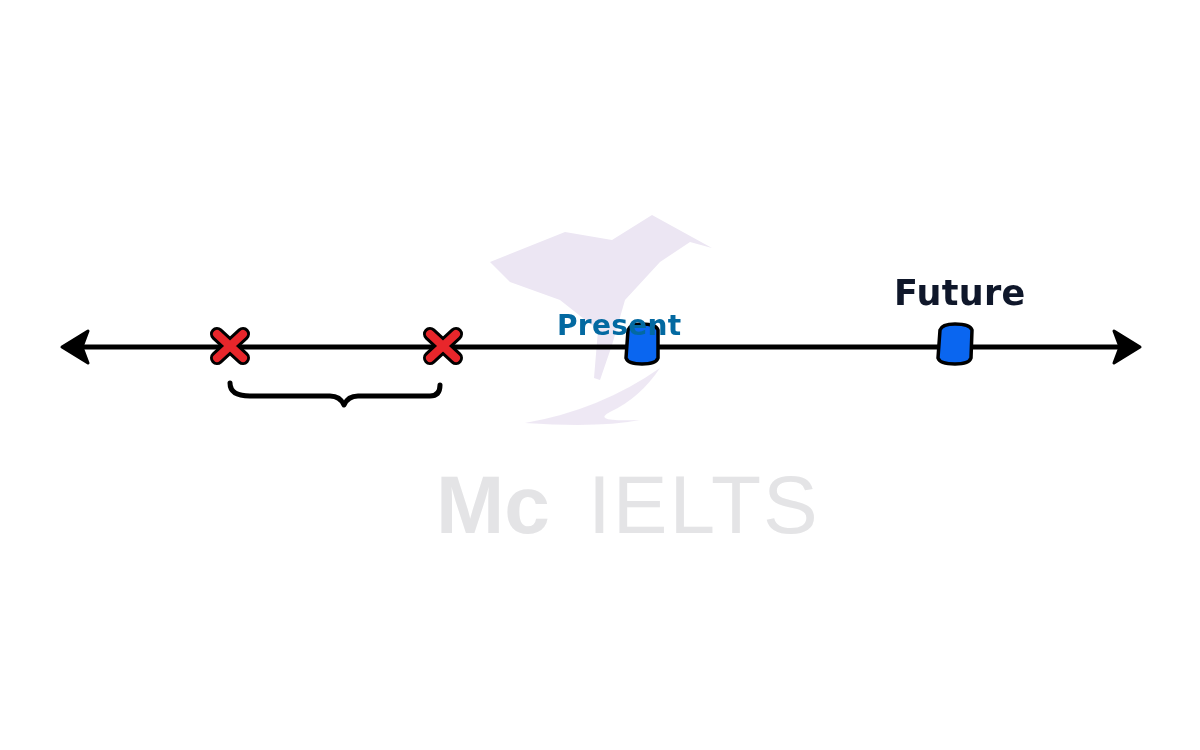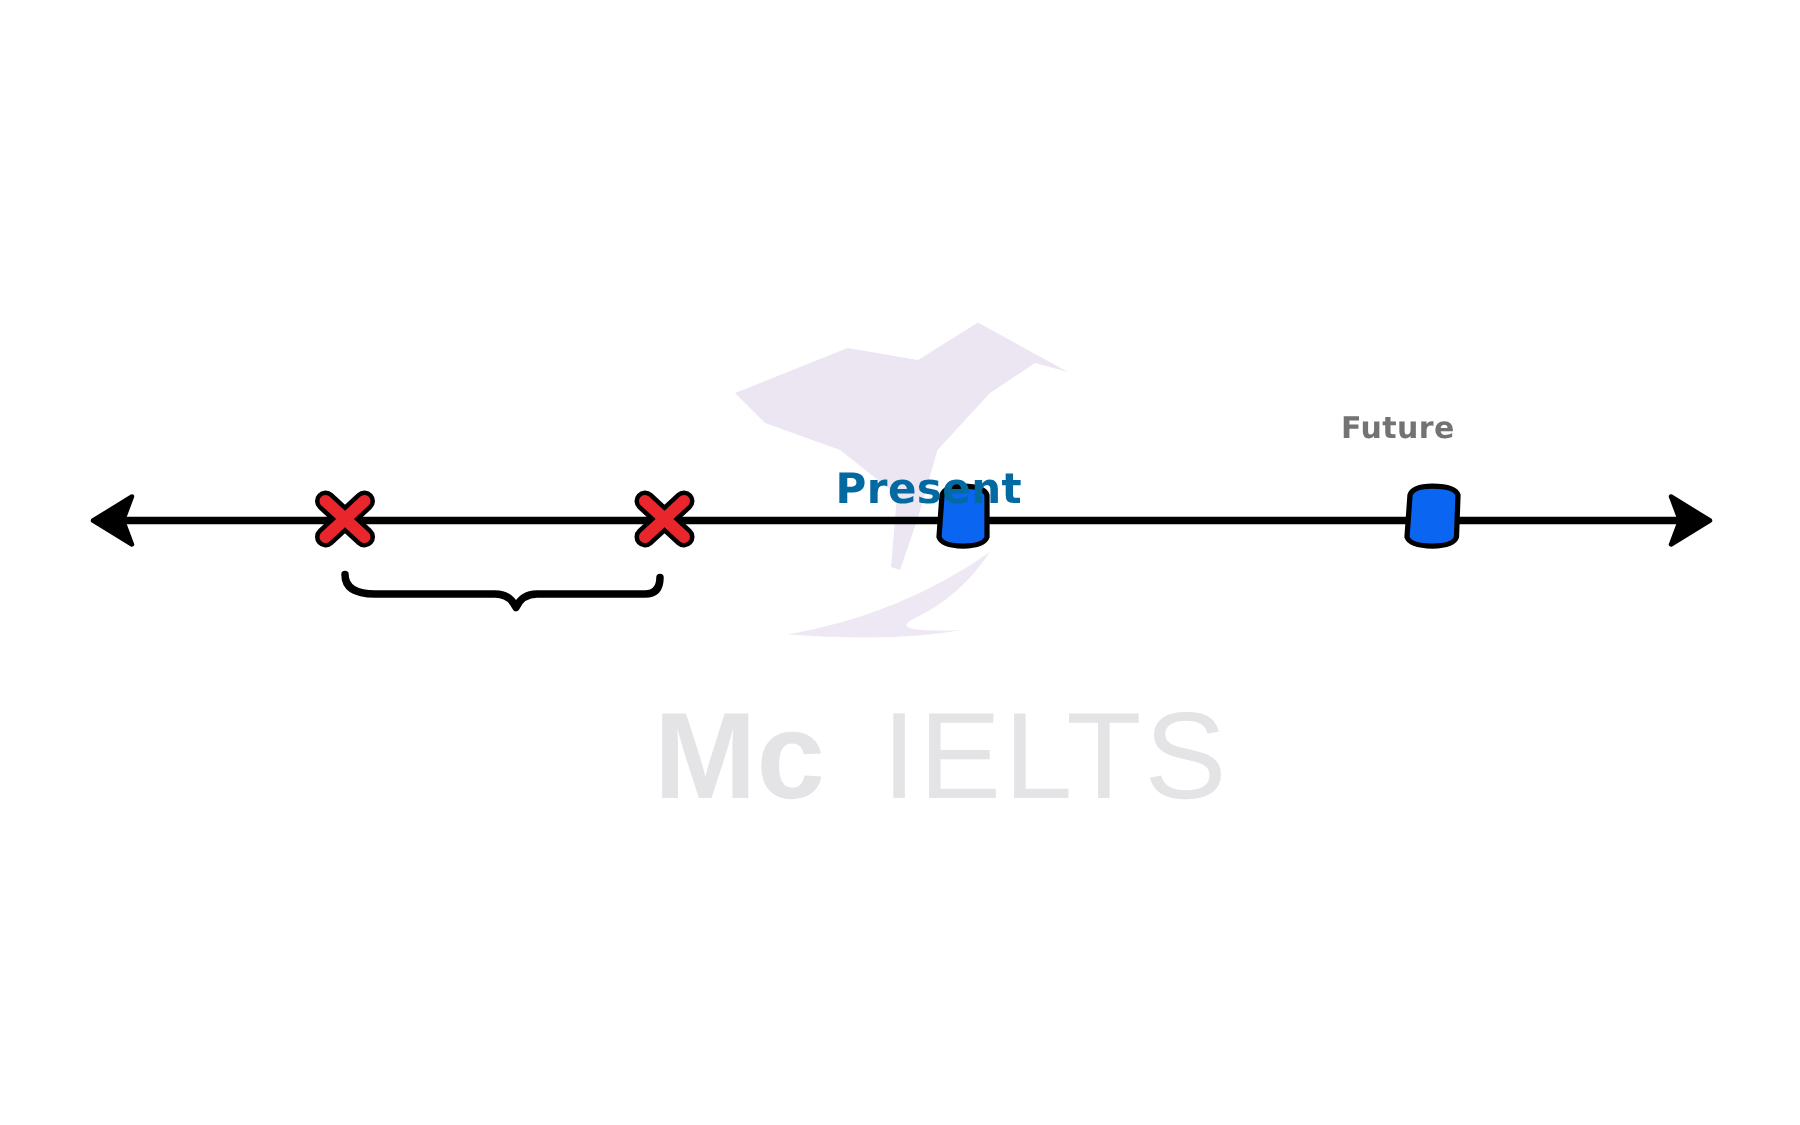--- a/index.html
+++ b/index.html
@@ -1,20 +1,20 @@
 <!DOCTYPE html>
 <html><head>
 <meta charset="utf-8">
 <style>
   html, body { margin: 0; padding: 0; background: #ffffff; }
   body { width: 1200px; height: 750px; position: relative; overflow: hidden; font-family: "DejaVu Sans", sans-serif; }
   .canvas { position: absolute; left: 0; top: 0; width: 1200px; height: 750px; }
   .label { position: absolute; font-family: "DejaVu Sans", sans-serif; font-weight: bold; white-space: nowrap; }
   .lbl-present { left: 557px; top: 273px; font-size: 28px; color: #0369a1; letter-spacing: 0.3px; margin-top: 36px; }
-  .lbl-future { left: 894px; top: 273px; font-size: 20px; color: #737373; letter-spacing: 0.3px; }
+  .lbl-future { left: 894px; top: 273px; font-size: 35px; color: #0f172a; letter-spacing: 0.3px; }
   .lbl-past { left: 204px; top: 425px; font-size: 38px; color: #e8262b; letter-spacing: 0.2px; }
   .wm-text { position: absolute; left: 436px; top: 458px; font-size: 82px; color: #e4e4e6; white-space: nowrap; font-family: "Liberation Sans", sans-serif; }
   .wm-text .mc { font-weight: bold; text-align: center; }
   .wm-text .ielts { font-weight: normal; margin-left: 38px; letter-spacing: 2px; }
 </style>
 </head>
 <body>
 
 <div class="canvas">
   <svg width="1200" height="750" viewBox="0 0 1200 750" xmlns="http://www.w3.org/2000/svg">

